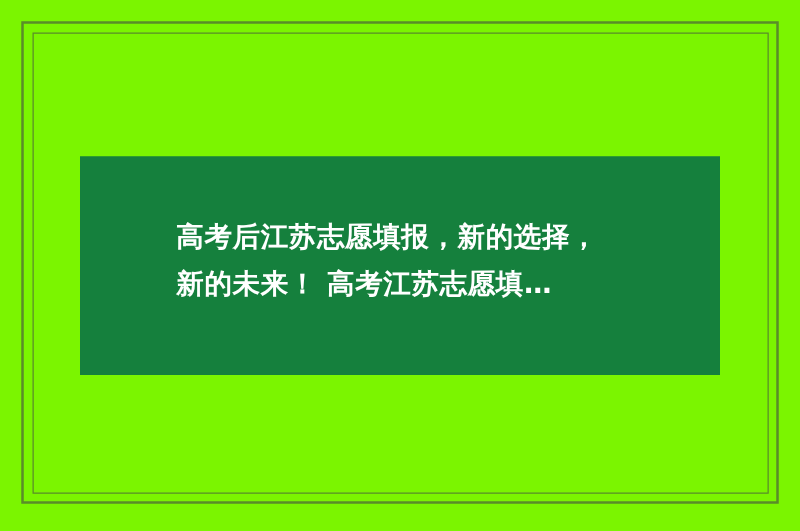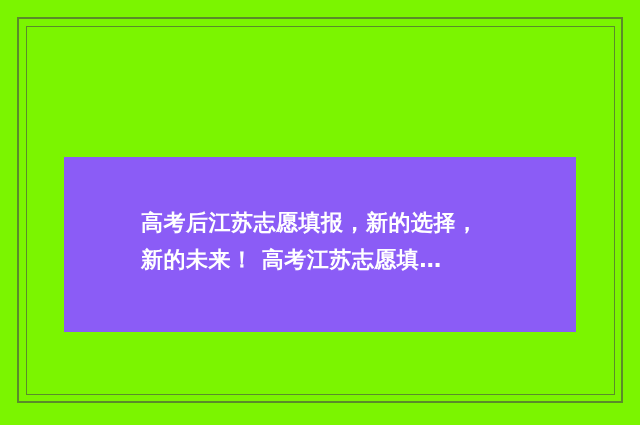--- a/index.html
+++ b/index.html
@@ -43,23 +43,22 @@
     border: 1px solid #5a8c2a;
   }
 
   
   #caption-panel {
     position: absolute;
     left: 64px;
     top: 125px;
     width: 512px;
     height: 175px;
-    background: #8b5cf6;
+    background: #15803d;
     box-sizing: border-box;
-    margin-top: 32px;
   }
 
   #caption-text {
     position: absolute;
     left: 77px;
     top: 47px;
     width: 400px;
     color: #ffffff;
     font-size: 22px;
     font-weight: bold;

